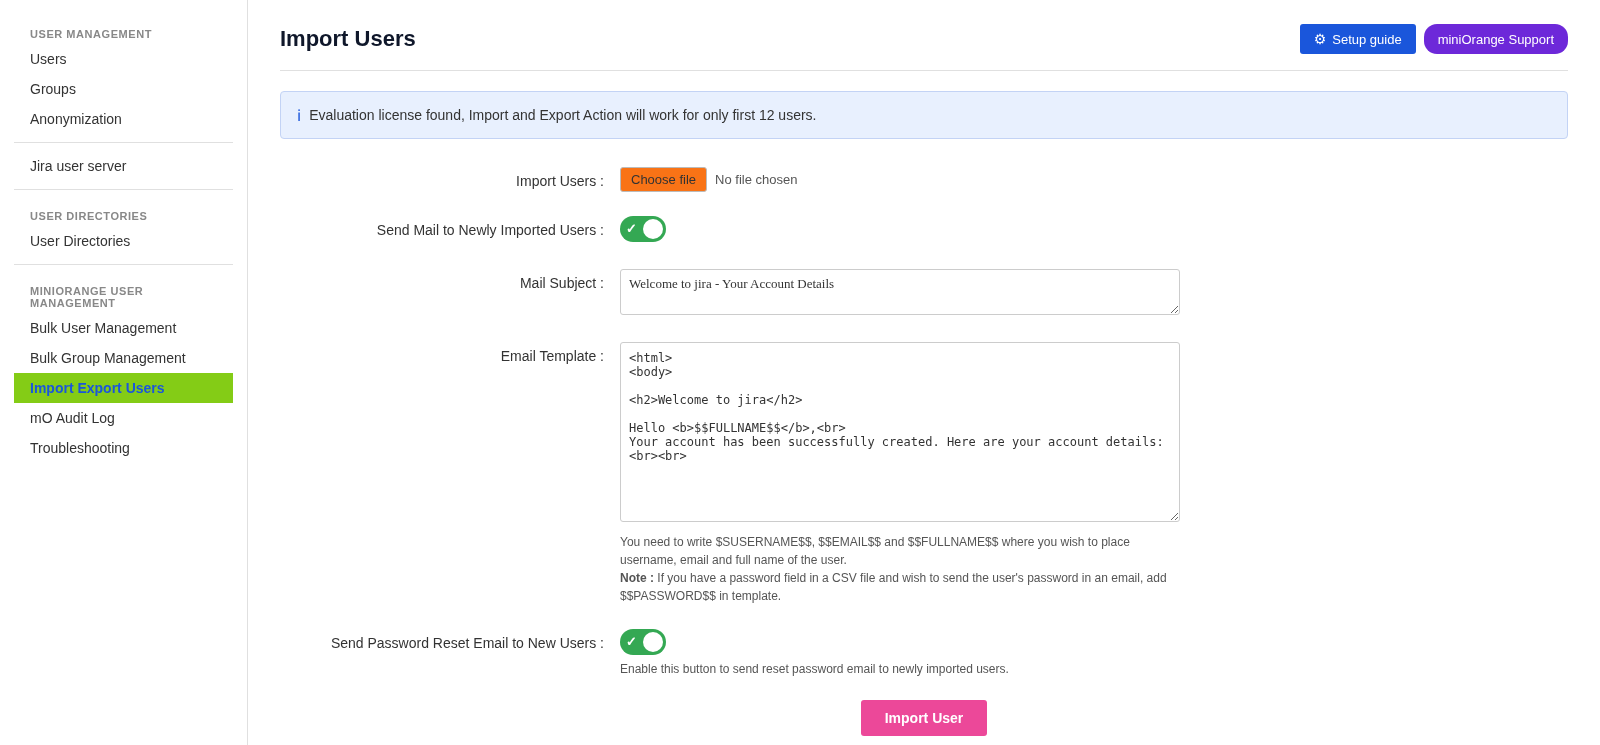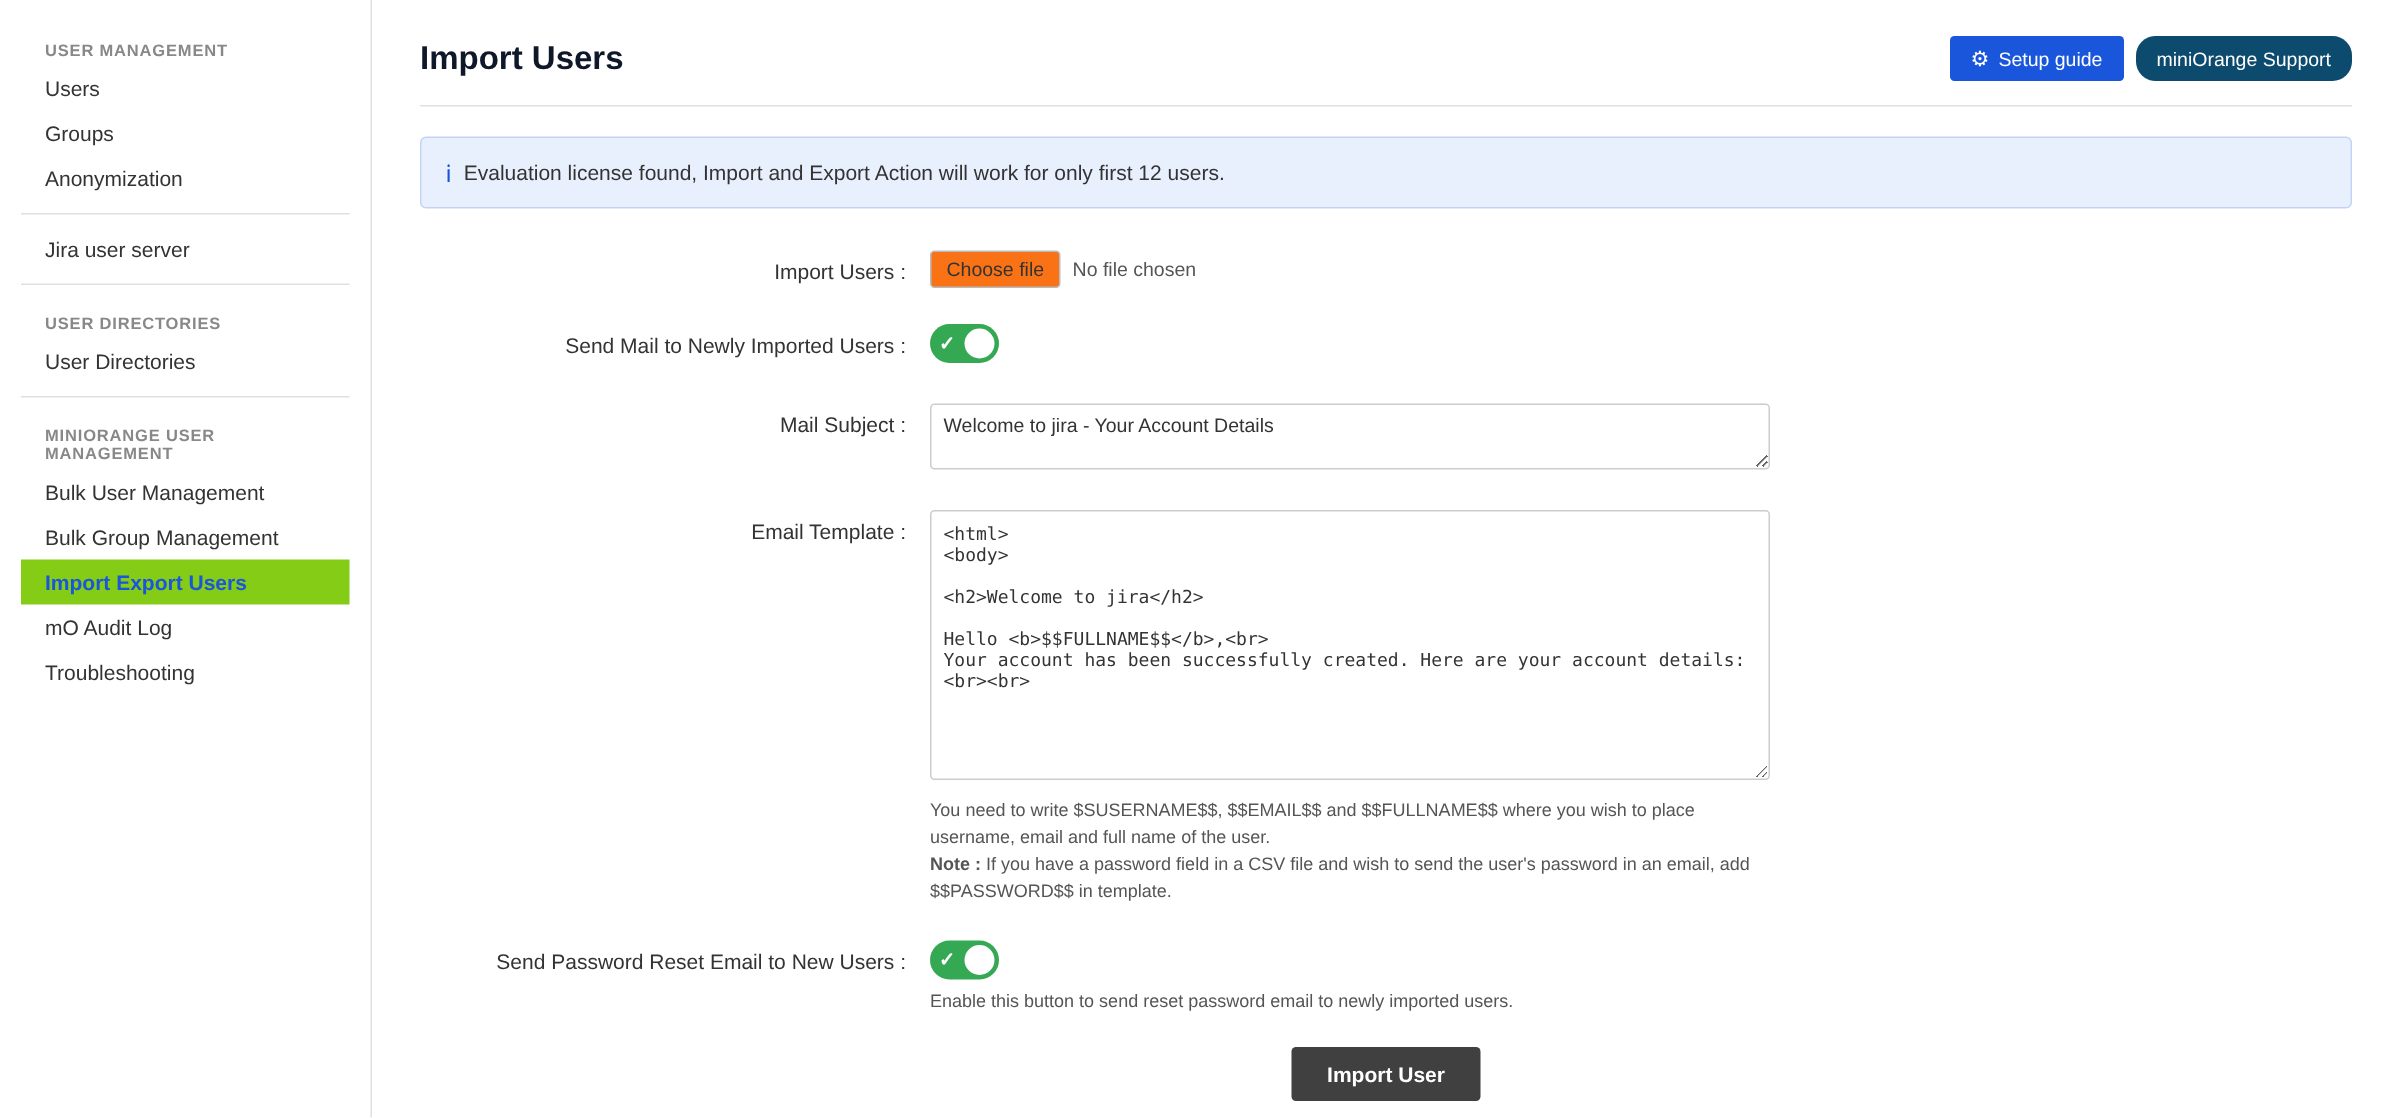--- a/index.html
+++ b/index.html
@@ -74,21 +74,21 @@
       padding: 7px 14px;
       border-radius: 3px;
       cursor: pointer;
       font-size: 13px;
       display: flex;
       align-items: center;
       gap: 6px;
     }
     .btn-setup-guide .gear-icon { font-size: 14px; }
     .btn-miniorange {
-      background: #0c4a6e;
+      background: #6d28d9;
       color: #fff;
       border: none;
       padding: 7px 14px;
       border-radius: 13px;
       cursor: pointer;
       font-size: 13px;
     }
 
     
     .info-banner {
@@ -179,21 +179,21 @@
       pointer-events: none;
     }
 
     
     .mail-subject-input {
       width: 560px;
       padding: 6px 8px;
       border: 1px solid #ccc;
       border-radius: 3px;
       font-size: 13px;
-      font-family: Liberation Sans, sans-serif;
+      font-family: Liberation Serif, serif;
       color: #333;
       resize: vertical;
       min-height: 34px;
     }
 
     
     .email-template-textarea {
       width: 560px;
       height: 180px;
       padding: 8px;
@@ -217,21 +217,21 @@
 
     
     .reset-hint {
       font-size: 12px;
       color: #555;
       margin-top: 4px;
     }
 
     
     .btn-import-user {
-      background: #404040;
+      background: #ec4899;
       color: #fff;
       border: none;
       padding: 10px 24px;
       border-radius: 3px;
       cursor: pointer;
       font-size: 14px;
       font-weight: 600;
     }
 
     .import-btn-row {

